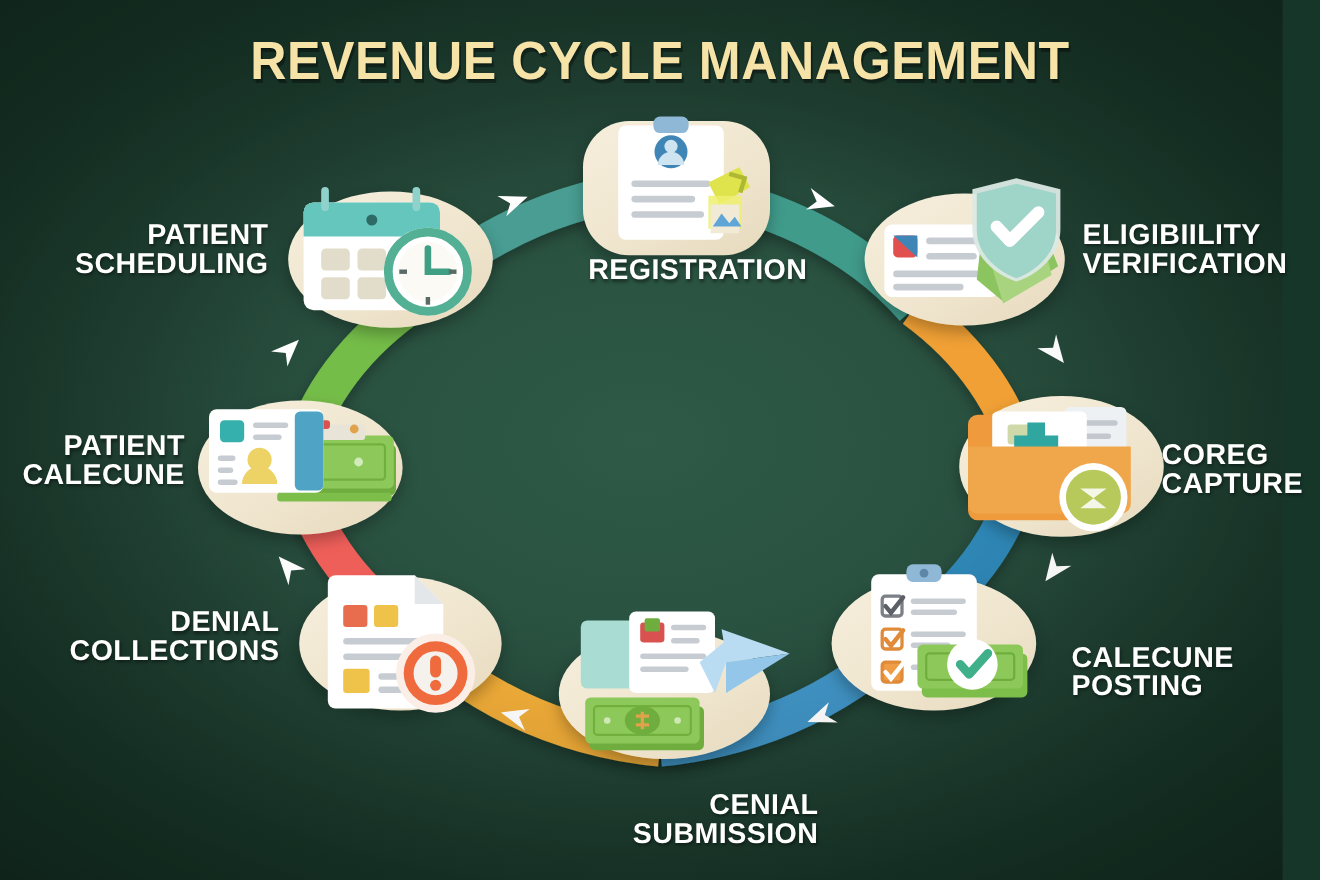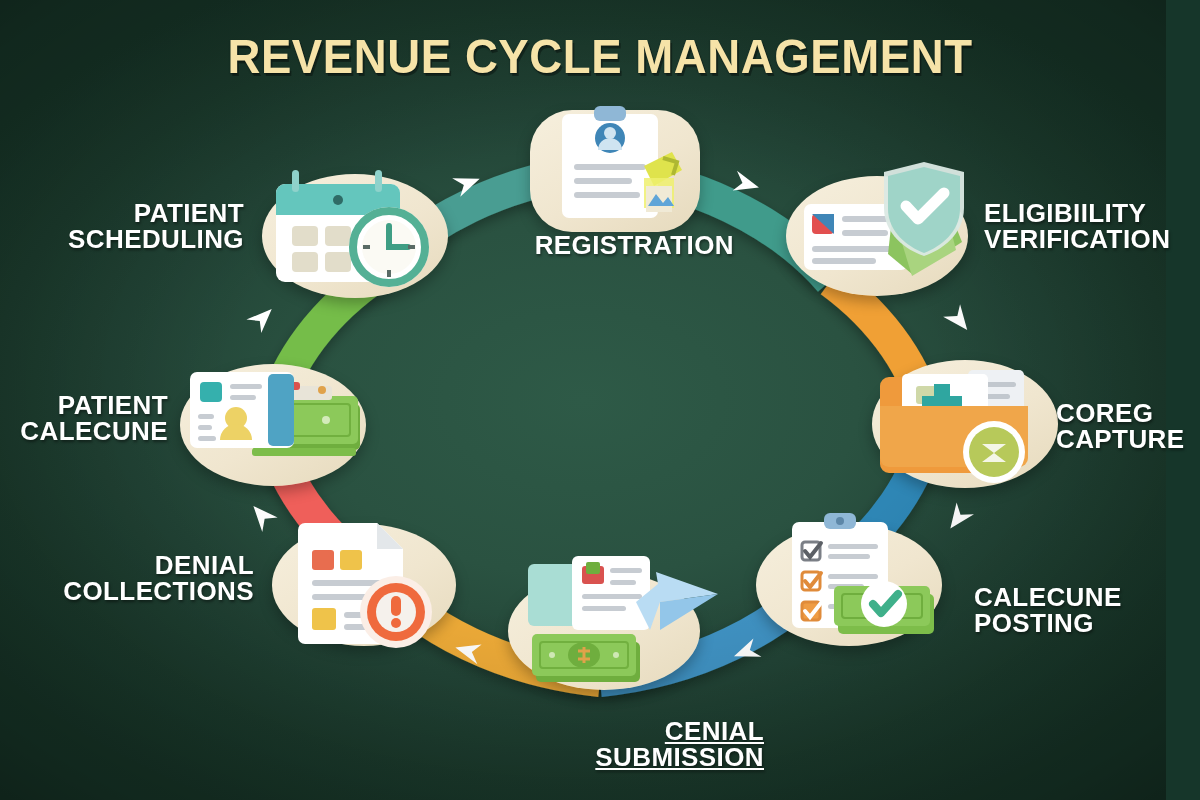--- a/index.html
+++ b/index.html
@@ -259,21 +259,21 @@
           <rect x="30" y="104" width="104" height="40" rx="5" fill="#6fae3e"></rect>
           <rect x="26" y="96" width="104" height="42" rx="5" fill="#8cc95a"></rect>
           <rect x="34" y="104" width="88" height="26" rx="3" fill="none" stroke="#71b03f" stroke-width="2"></rect>
           <ellipse cx="78" cy="117" rx="16" ry="13" fill="#6fae3e"></ellipse>
           <path d="M78 109v16M72 113h12M72 121h12" stroke="#e0a24a" stroke-width="3"></path>
           <circle cx="46" cy="117" r="3" fill="#cfe8b5"></circle>
           <circle cx="110" cy="117" r="3" fill="#cfe8b5"></circle>
         </g>
       </svg>
     </div>
-    <div class="label lab-center" style="left:464px;top:718px;width:300px;text-decoration:underline;">CENIAL
+    <div class="label lab-center" style="left:444px;top:718px;width:300px;">CENIAL
 SUBMISSION</div>
   </div>
 
   <div class="node">
     <div class="ellipse" style="left:272px;top:524px;width:184px;height:122px;"></div>
     <div class="ico" style="left:276px;top:512px;width:188px;height:140px;">
       <svg viewBox="0 0 188 140" width="188" height="140">
         <path d="M22 18a7 7 0 0 1 7-7h72l26 26v88a7 7 0 0 1-7 7H29a7 7 0 0 1-7-7z" fill="#ffffff"></path>
         <path d="M101 11l26 26h-26z" fill="#e3e7ea"></path>
         <rect x="36" y="38" width="22" height="20" rx="3" fill="#e86d4f"></rect>

